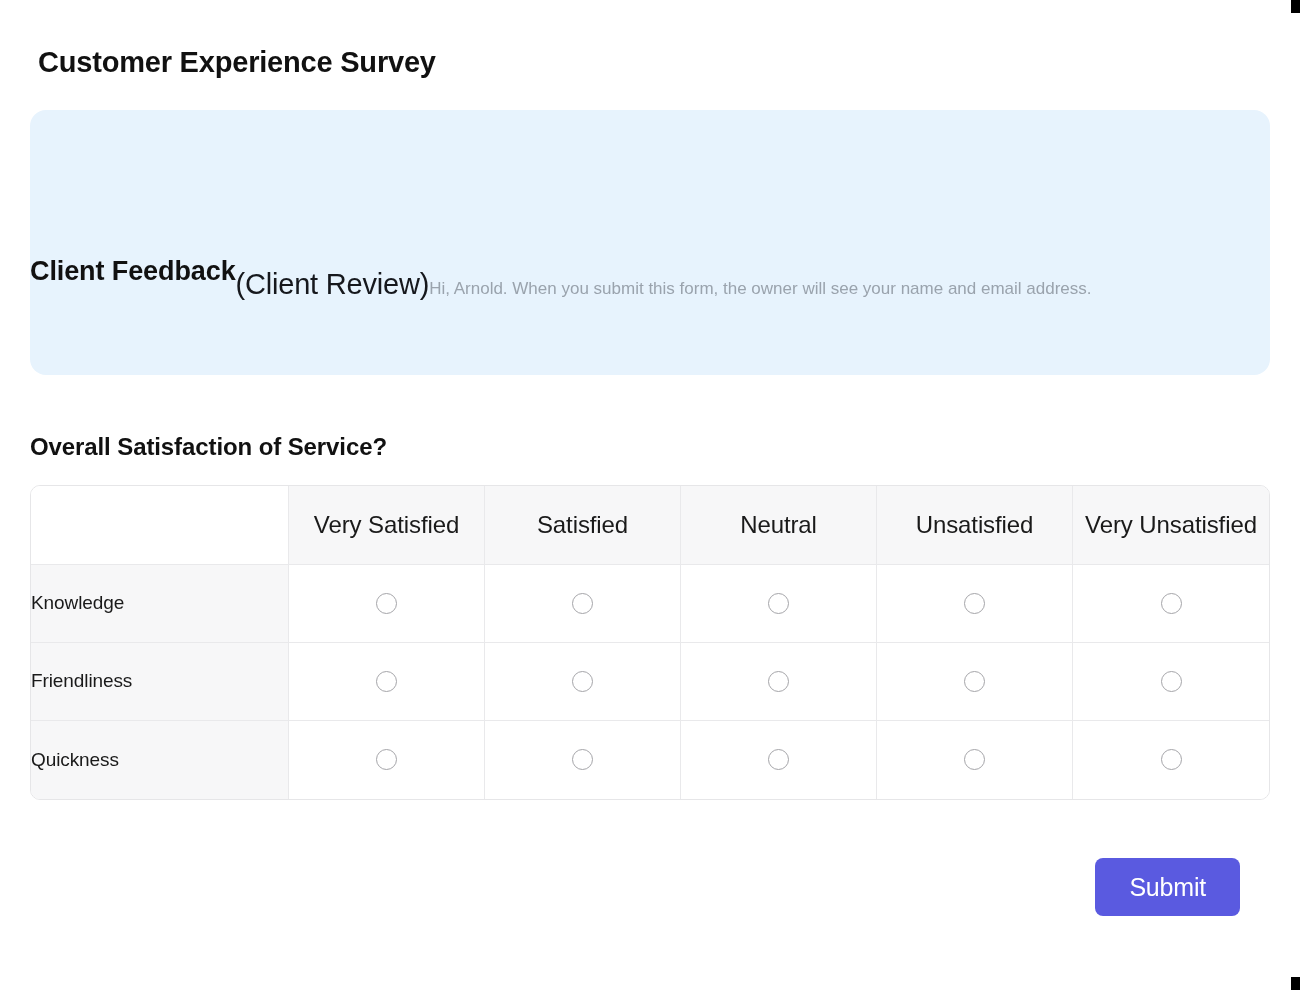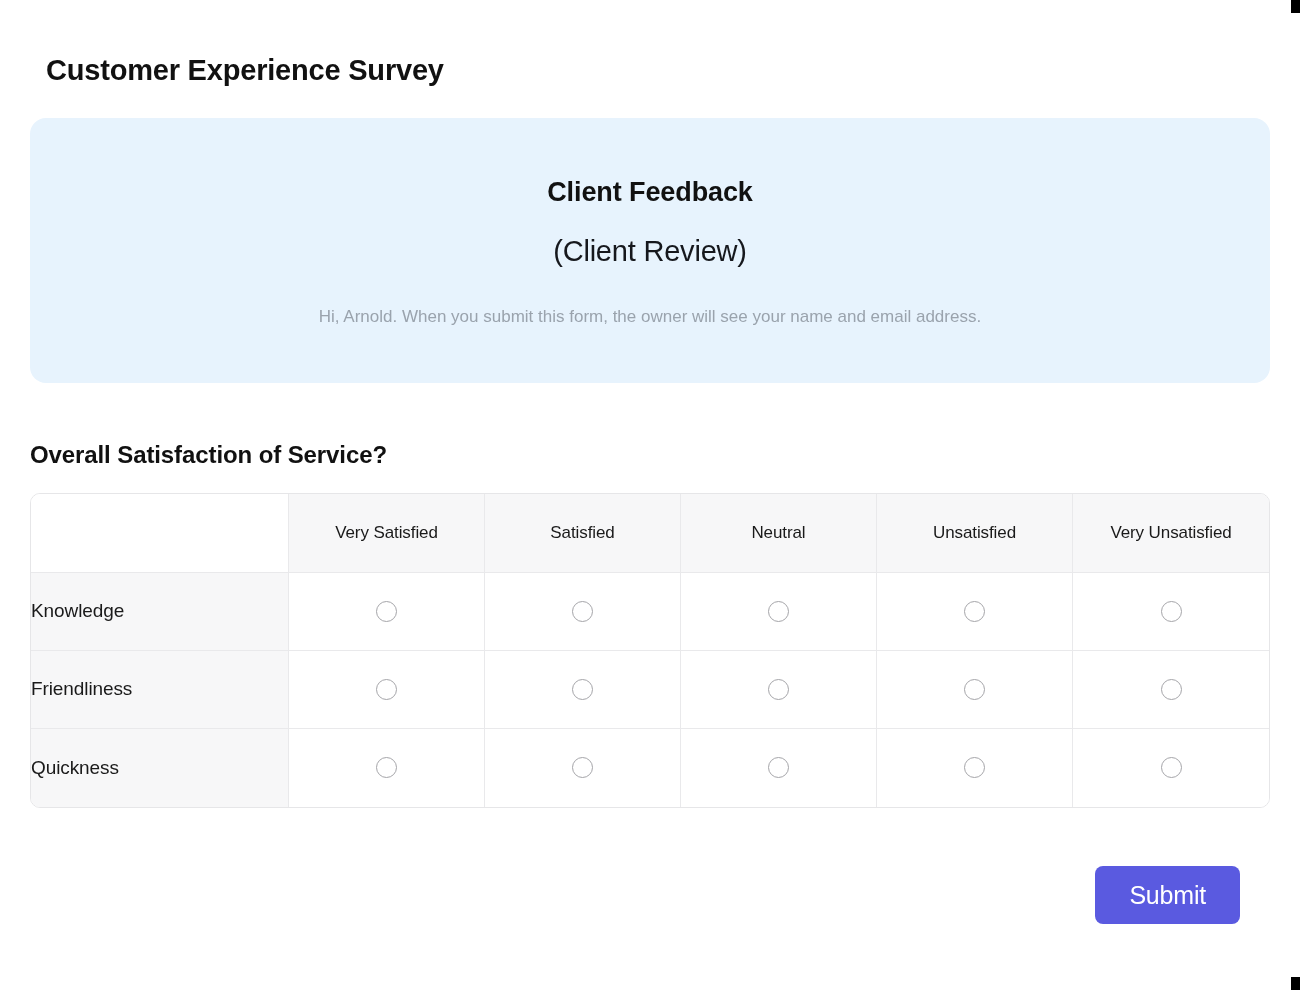--- a/index.html
+++ b/index.html
@@ -19,37 +19,37 @@
     position: relative;
     overflow: hidden;
   }
 
   .page {
     padding: 0 30px;
   }
 
   
   .page-title {
-    margin: 16px;
+    margin: 8px;
     padding-top: 36px;
     font-size: 29px;
     font-weight: bold;
     letter-spacing: -0.2px;
     color: #111111;
     line-height: 1.3;
   }
 
   
   .banner {
     margin-top: 28px;
     height: 265px;
     background: #e7f3fd;
     border-radius: 16px;
     display: flex;
-    flex-direction: column;
+    flex-direction: row;
     align-items: center;
     justify-content: flex-start;
     padding-top: 58px;
   }
 
   .banner-title {
     font-size: 27px;
     font-weight: bold;
     color: #111111;
     letter-spacing: -0.1px;
@@ -117,21 +117,21 @@
   }
 
   table.matrix tr:last-child > td {
     border-bottom: none;
   }
 
   
   thead th {
     height: 79px;
     background: #f7f7f8;
-    font-size: 17px;
+    font-size: 24px;
     font-weight: normal;
     color: #1a1a1a;
     text-align: center;
     vertical-align: middle;
     letter-spacing: -0.1px;
   }
 
   thead th.corner-cell {
     background: #ffffff;
   }

